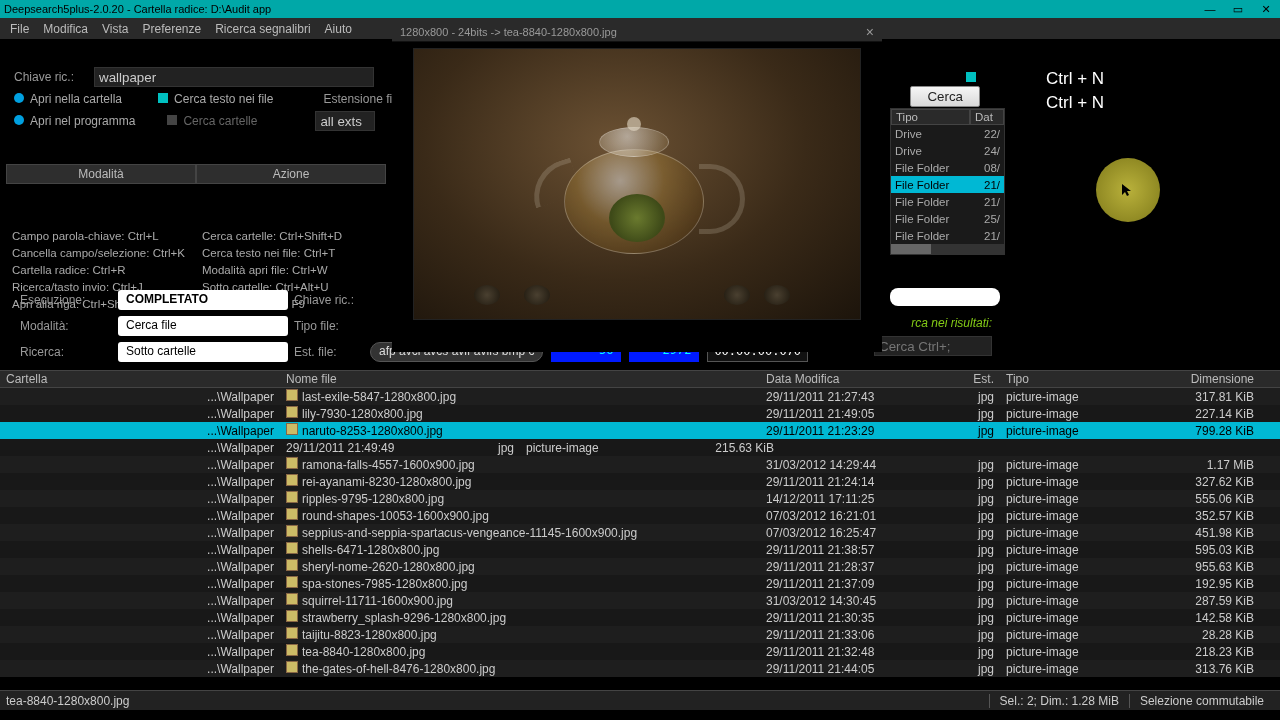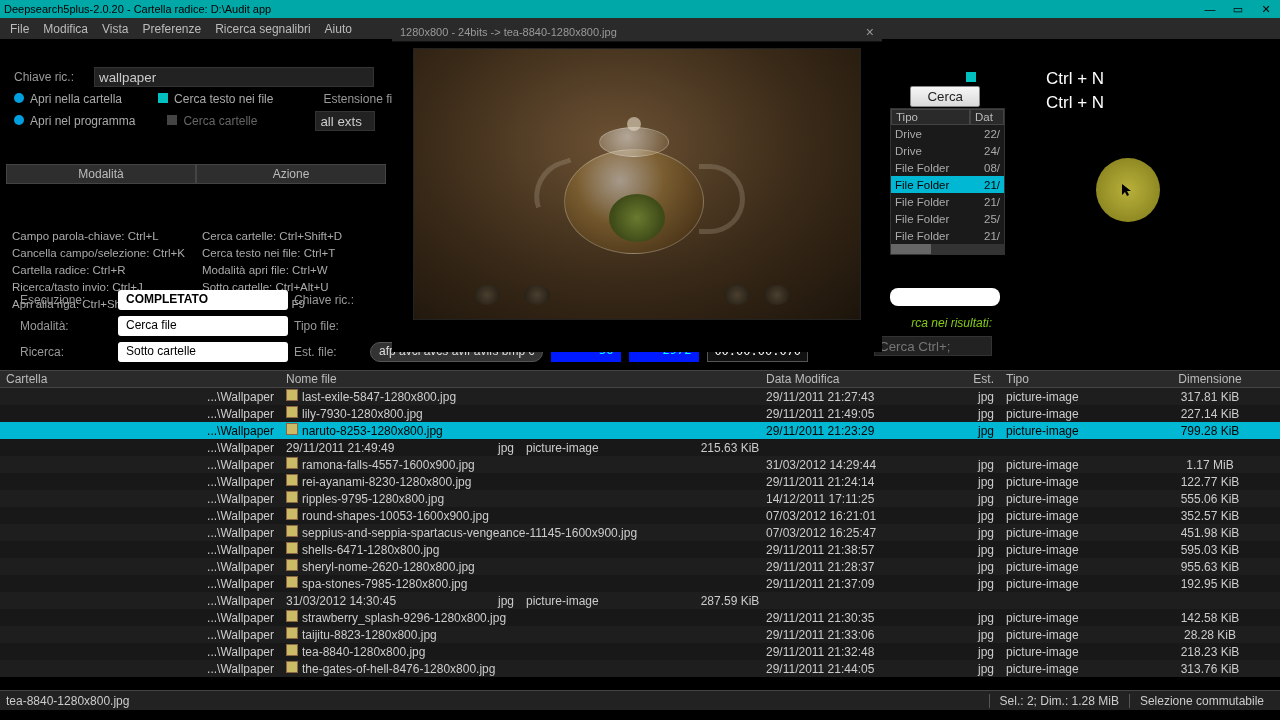--- a/index.html
+++ b/index.html
@@ -16,21 +16,21 @@
 .radio { width:10px; height:10px; border-radius:50%; background:#00a0e0; display:inline-block; margin-right:6px; }
 .colhead { background:#2e2e2e; color:#bbb; padding:2px 6px; border:1px solid #444; text-align:center; }
 .short-list { font-size:11.5px; line-height:17px; padding:0 6px;margin-top:44px; }
 .pill { background:#fff; color:#000; border-radius:3px; padding:2px 8px; height:20px; display:inline-block; min-width:160px; }
 .extpill { background:#333; color:#ddd; border:1px solid #555; border-radius:10px; height:20px; padding:1px 8px; }
 .lcd { background:#001aff; color:#0ff; font-family:monospace; height:20px; padding:1px 8px; text-align:right; min-width:70px; }
 .timer { background:#111; color:#fff; border:1px solid #555; height:20px; padding:1px 6px; font-family:monospace; }
 .btn3d { background:linear-gradient(#f6f6f6,#d9d9d9); border:1px solid #888; color:#222; padding:2px 16px; border-radius:2px; }
 .grid-head { display:flex; background:#2a2a2a; border-top:1px solid #444; border-bottom:1px solid #444; height:18px; align-items:center; font-size:12px; color:#bbb; }
 .grid-head div,.grid-row div { padding:0 6px; overflow:hidden; white-space:nowrap; }
-.c-fold{width:280px}.c-name{width:480px}.c-date{width:180px}.c-ext{width:60px;text-align:right}.c-type{width:160px}.c-size{width:100px;text-align:center}
+.c-fold{width:280px}.c-name{width:480px}.c-date{width:180px}.c-ext{width:60px;text-align:right}.c-type{width:160px}.c-size{width:100px;text-align:right}
 .grid-body { position:absolute; top:388px; left:0; right:0; bottom:30px; overflow:hidden; }
 .grid-row { display:flex; height:17px; align-items:center; font-size:12px; color:#ccc; }
 .grid-row:nth-child(odd){background:#1e1e1e}
 .grid-row:nth-child(even){background:#181818}
 .grid-row.sel { background:#00b8d4; color:#000; }
 .ficon { width:12px; height:12px; display:inline-block; background:#cb6; margin-right:4px; border:1px solid #864; }
 .statusbar { position:absolute; bottom:10px; left:0; right:0; height:20px; background:#222; display:flex; align-items:center; justify-content:space-between; padding:0 6px; color:#ccc; border-top:1px solid #444;}
 .statusbar .seg { border-left:1px solid #555; padding:0 10px; }
 .side-table { position:absolute; right:275px; top:108px; width:115px; background:#1a1a1a; border:1px solid #333; font-size:11.5px; }
 .side-table .hd { display:flex; background:#2a2a2a; }
@@ -270,21 +270,21 @@
       <div class="c-ext">jpg</div>
       <div class="c-type">picture-image</div>
       <div class="c-size">1.17 MiB</div>
     </div>
     <div class="grid-row">
       <div class="c-fold" style="text-align:right">...\Wallpaper</div>
       <div class="c-name"><span class="ficon"></span>rei-ayanami-8230-1280x800.jpg</div>
       <div class="c-date">29/11/2011 21:24:14</div>
       <div class="c-ext">jpg</div>
       <div class="c-type">picture-image</div>
-      <div class="c-size">122.77 KiB</div>
+      <div class="c-size">327.62 KiB</div>
     </div>
     <div class="grid-row">
       <div class="c-fold" style="text-align:right">...\Wallpaper</div>
       <div class="c-name"><span class="ficon"></span>ripples-9795-1280x800.jpg</div>
       <div class="c-date">14/12/2011 17:11:25</div>
       <div class="c-ext">jpg</div>
       <div class="c-type">picture-image</div>
       <div class="c-size">555.06 KiB</div>
     </div>
     <div class="grid-row">
@@ -322,20 +322,21 @@
     <div class="grid-row">
       <div class="c-fold" style="text-align:right">...\Wallpaper</div>
       <div class="c-name"><span class="ficon"></span>spa-stones-7985-1280x800.jpg</div>
       <div class="c-date">29/11/2011 21:37:09</div>
       <div class="c-ext">jpg</div>
       <div class="c-type">picture-image</div>
       <div class="c-size">192.95 KiB</div>
     </div>
     <div class="grid-row">
       <div class="c-fold" style="text-align:right">...\Wallpaper</div>
+      <div class="c-name"><span class="ficon"></span>squirrel-11711-1600x900.jpg</div>
       <div class="c-date">31/03/2012 14:30:45</div>
       <div class="c-ext">jpg</div>
       <div class="c-type">picture-image</div>
       <div class="c-size">287.59 KiB</div>
     </div>
     <div class="grid-row">
       <div class="c-fold" style="text-align:right">...\Wallpaper</div>
       <div class="c-name"><span class="ficon"></span>strawberry_splash-9296-1280x800.jpg</div>
       <div class="c-date">29/11/2011 21:30:35</div>
       <div class="c-ext">jpg</div>

